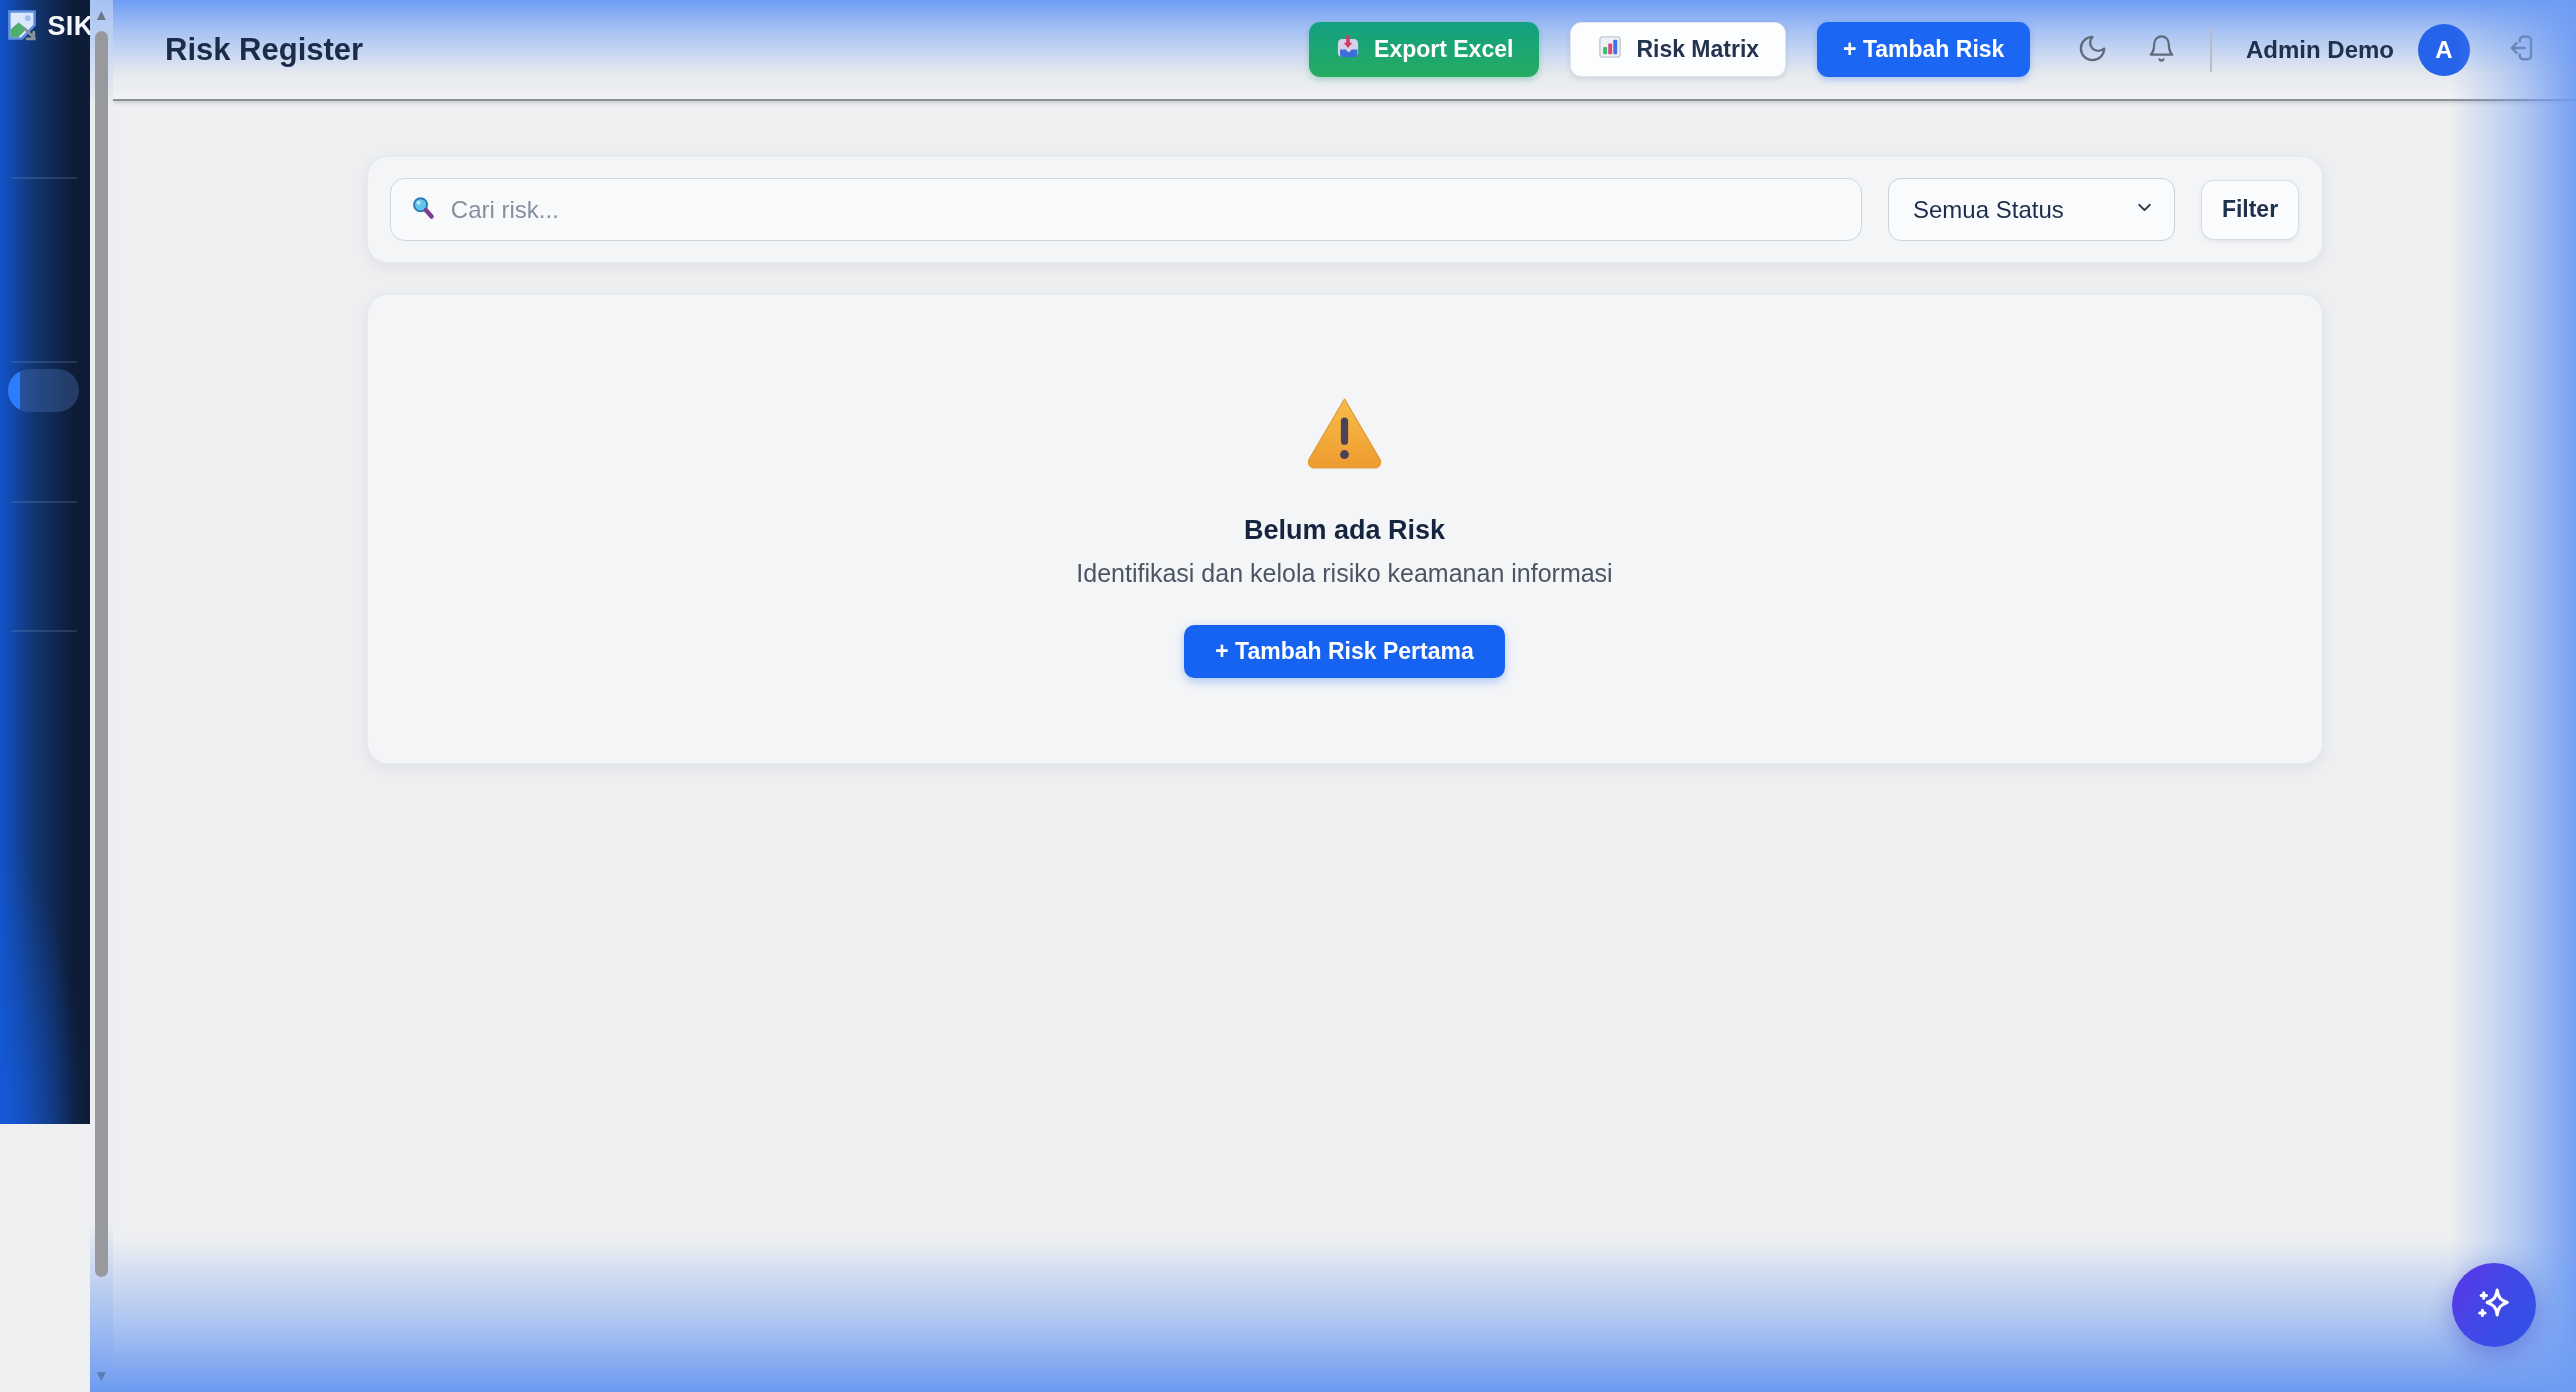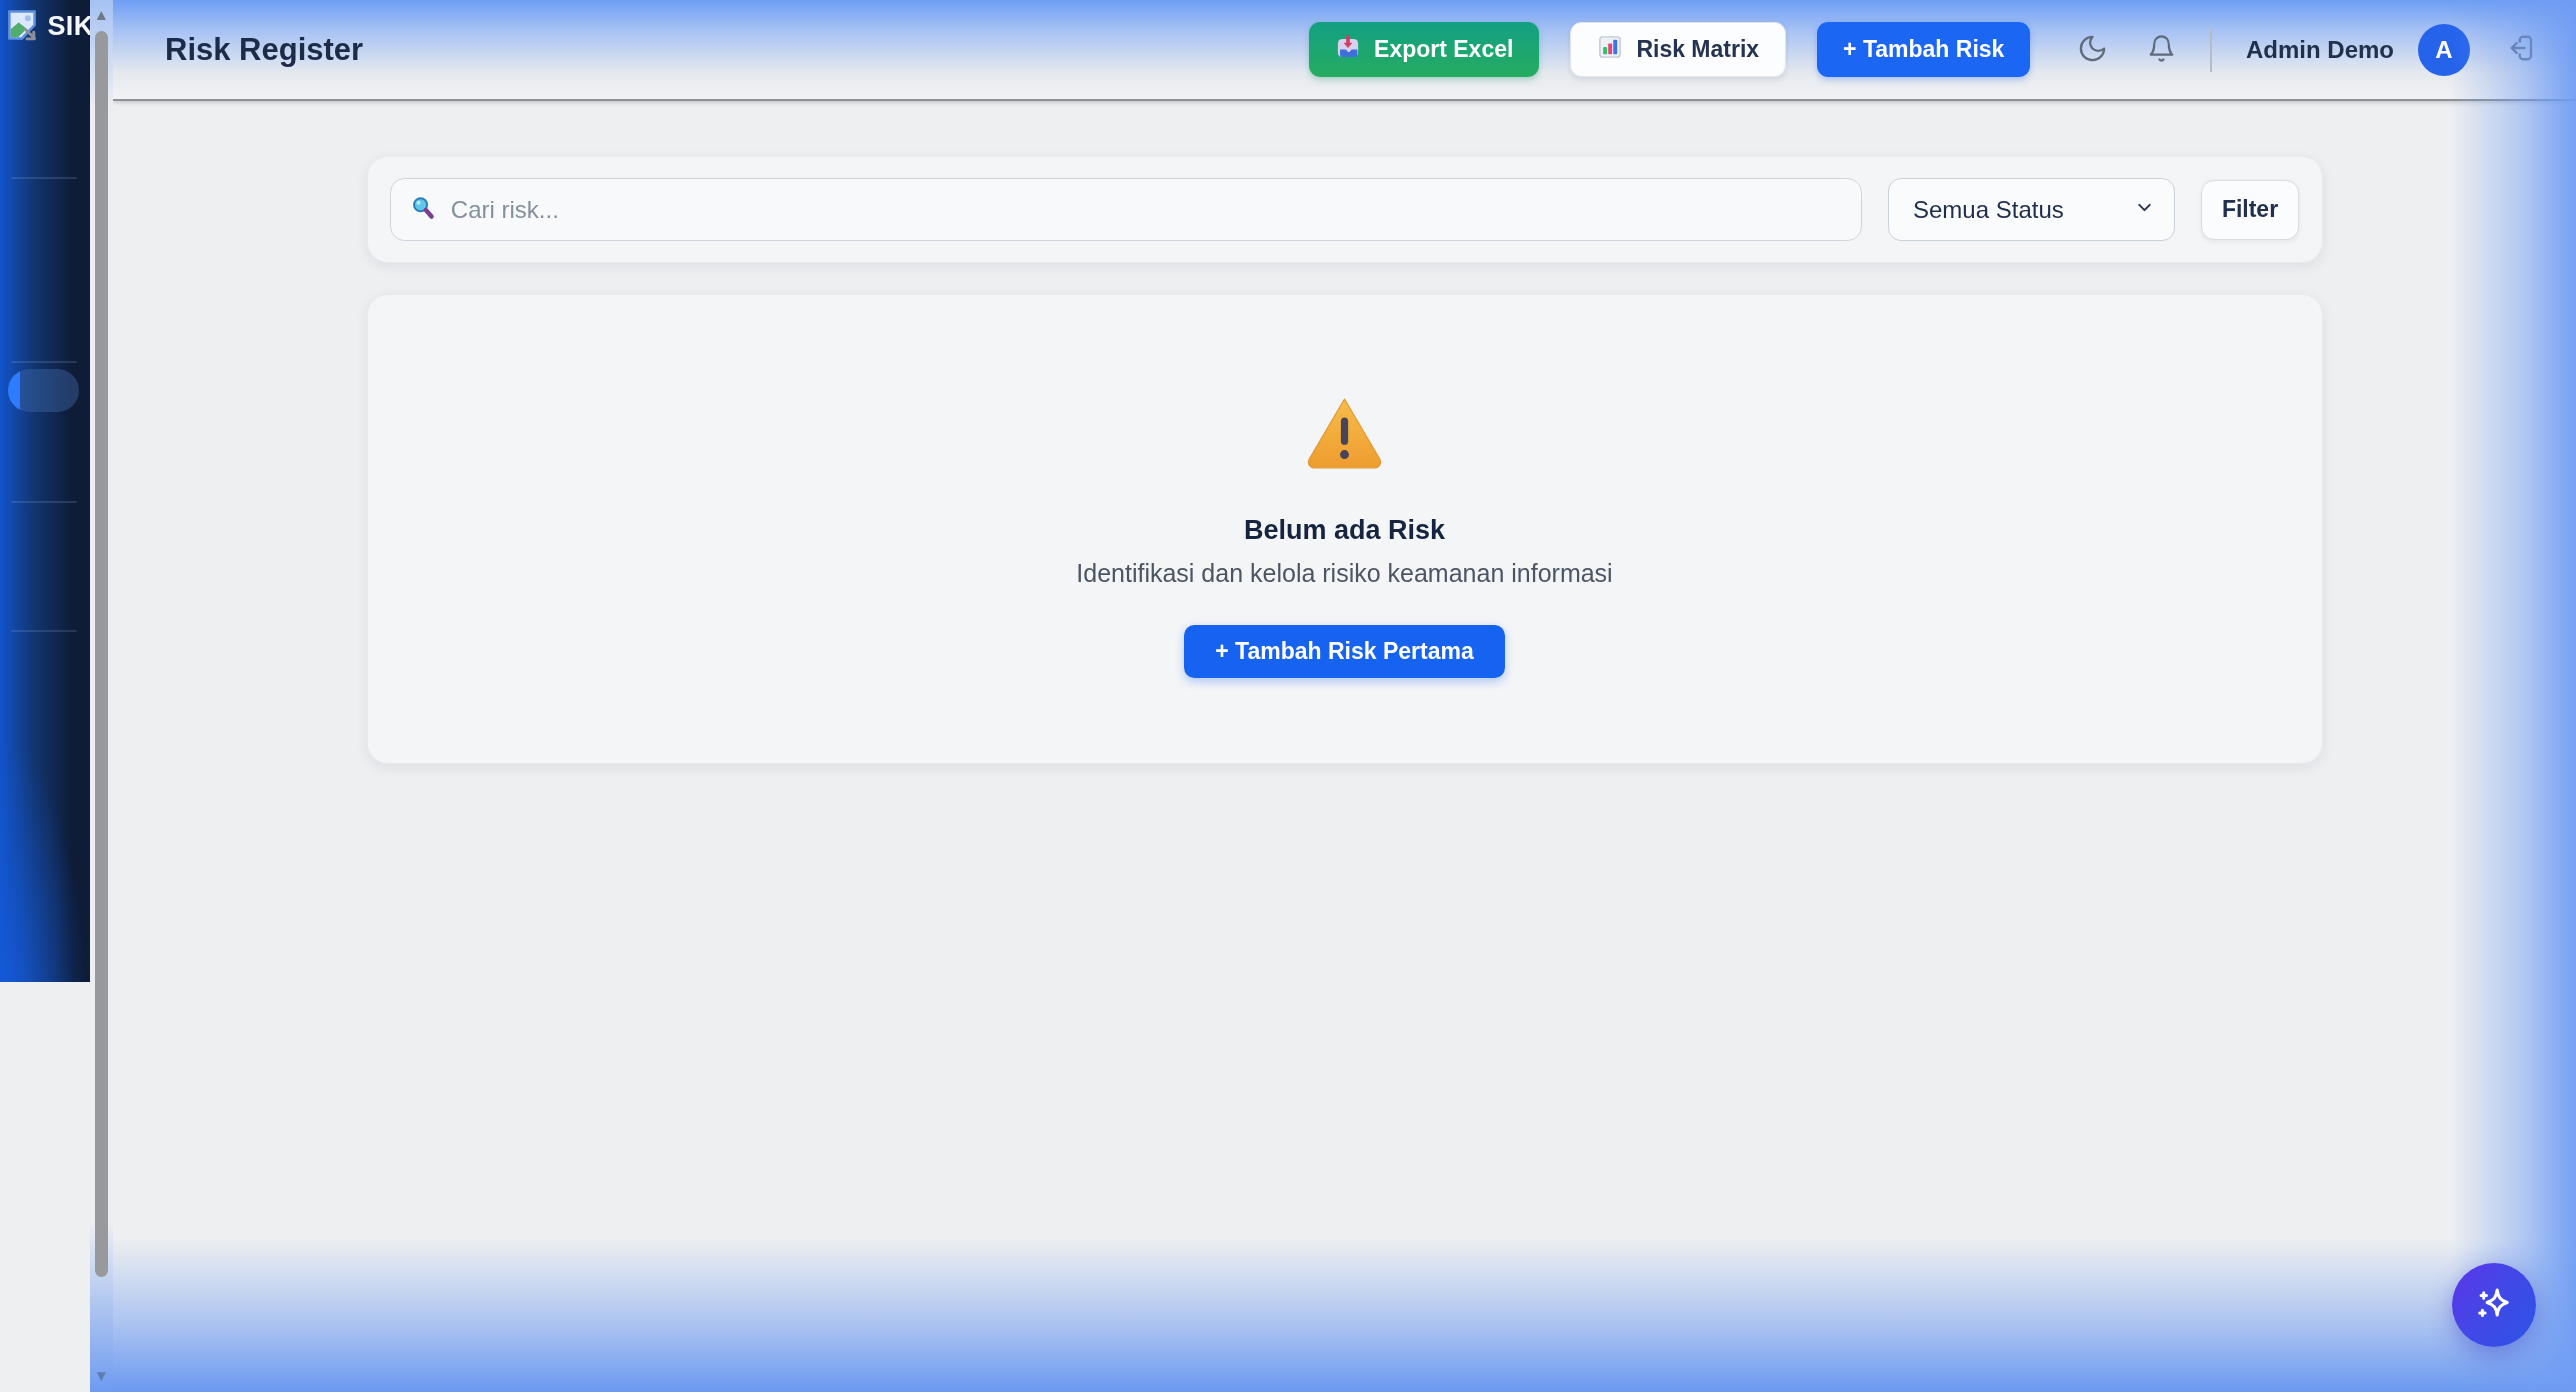--- a/index.html
+++ b/index.html
@@ -1,21 +1,21 @@
 <!DOCTYPE html>
 <html style="font-size:13px"><head>
 <meta charset="utf-8">
 <title>Risk Register</title>
 <style>
   * { margin:0; padding:0; box-sizing:border-box; }
   html,body { width:2576px; height:1393px; overflow:hidden;
     font-family:"Liberation Sans", sans-serif; background:#edeff1; }
 
   
-  .sidebar { position:fixed; left:0; top:0; width:90px; height:982px; z-index:10;
+  .sidebar { position:fixed; left:0; top:0; width:90px; height:1124px; z-index:10;
     background:
       radial-gradient(160% 46% at 0% 103%, rgba(21,90,218,0.95) 0%, rgba(21,90,218,0) 60%),
       linear-gradient(to right, #1254cb 0%, #12356f 38%, #0e1c38 80%);
     overflow:hidden; }
   .logo-row { display:flex; align-items:center; gap:4px; padding:8px 3.2px 8px 6.4px;
     white-space:nowrap; overflow:hidden; }
   .logo-text { color:#f3f6fb; font-size:27px; font-weight:700; letter-spacing:0.4px; }
   .side-divider { position:absolute; left:11.3px; right:13px; height:1.6px;
     background:rgba(140,168,210,0.20); border-radius:1.6px; }
   .side-item-active { position:absolute; left:8px; top:369px; width:71px; height:43px;

